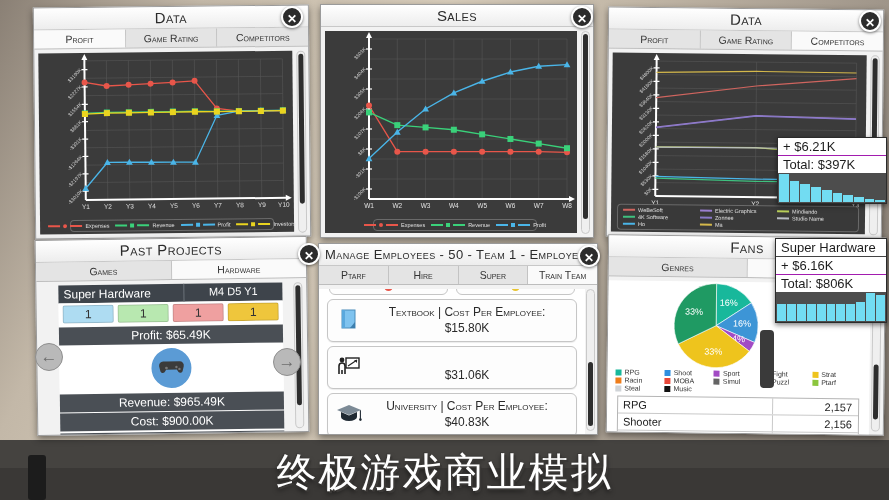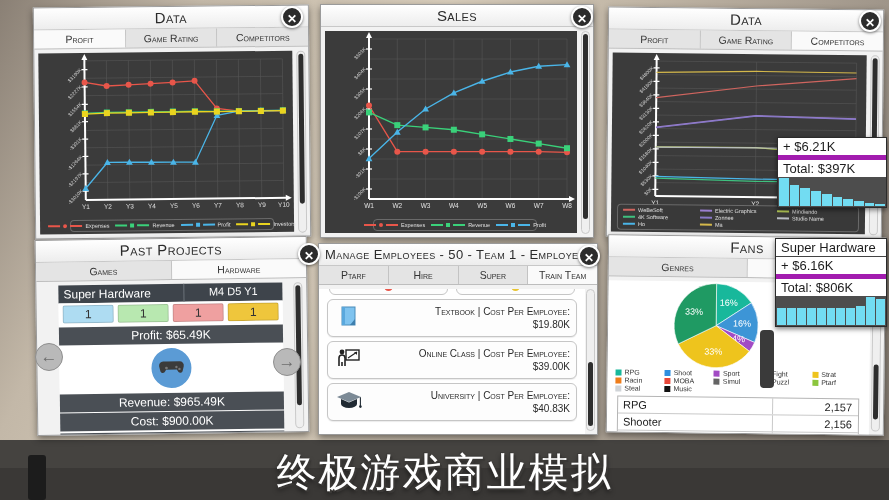--- a/index.html
+++ b/index.html
@@ -63,29 +63,29 @@
   .score{ flex:1; text-align:center; font-size:12px; color:#333;
       border-radius:2px; padding:1px 0; border:1px solid rgba(0,0,0,.15);}
   .arrowbtn{ position:absolute; width:28px; height:28px; border-radius:50%;
       background:#b9b9b9; border:1px solid #8f8f8f; color:#6d6d6d;
       font-size:17px; text-align:center; line-height:26px;}
 
   
   .train-card{ border:1px solid #c6c6c6; border-radius:6px; background:#fdfdfd;
       margin:4px 8px; padding:5px 6px; display:flex; align-items:center;
       min-height:34px; box-shadow:0 1px 1px rgba(0,0,0,.08);}
-  .train-txt{ flex:1; text-align:right; font-variant:small-caps;
-      font-size:10px; color:#2a2a2a; line-height:1.3;}
+  .train-txt{ flex:1; text-align:center; font-variant:small-caps;
+      font-size:12px; color:#2a2a2a; line-height:1.3;}
   .train-ico{ width:30px; text-align:center;}
 
   
   .tipbox{ position:absolute; background:#fff; border:1px solid #2b2b2b;
       box-shadow:0 2px 5px rgba(0,0,0,.5); z-index:40;}
   .tip-t{ padding:1px 5px; font-size:17px; color:#1d1d1d; border-bottom:1px solid #444; white-space:nowrap;}
-  .tip-s{ padding:1px 5px; font-size:13px; color:#1d1d1d; border-bottom:5px solid #a21caf; white-space:nowrap;}
+  .tip-s{ padding:1px 5px; font-size:13px; color:#1d1d1d; border-bottom:1px solid #a21caf; white-space:nowrap;}
   .tip-bars{ background:#4d4d4d; display:flex; align-items:flex-end; gap:1px; padding:1px; height:30px;}
   .tip-bars i{ display:block; background:#72dcf2; flex:1;}
 
   
   .fanlegend{ display:flex; flex-wrap:wrap; padding:0 8px; gap:1px 0; }
   .fanlg{ width:20%; display:flex; align-items:center; gap:3px;
       font-size:7px; color:#333; }
   .fanlg b{ width:6px; height:6px; display:inline-block;}
   .ftable{ margin:4px 10px 0 10px; border:1px solid #b5b5b5; background:#fff;}
   .ftr{ display:flex; border-bottom:1px solid #c9c9c9; font-size:11px;}
@@ -525,36 +525,36 @@
 
     <div class="train-card">
       <div class="train-ico">
         <svg width="16" height="20" viewBox="0 0 16 20">
             <rect x="1" y="1" width="13" height="18" fill="#7fc3ef" stroke="#4a8cba"></rect>
             <rect x="1" y="1" width="3" height="18" fill="#5aa8dd"></rect>
             <path d="M14 19 L9 19 L14 13 Z" fill="#3d7fae"></path>
           </svg>
       </div>
       <div class="train-txt">
-        <span>Textbook | Cost Per Employee:</span><br><span>$19.80K</span>
+        <span>Textbook | Cost Per Employee:</span><br><span>$15.80K</span>
       </div>
     </div>
 
     <div class="train-card">
       <div class="train-ico">
         <svg width="22" height="20" viewBox="0 0 22 20">
             <rect x="8" y="2" width="13" height="10" fill="#fff" stroke="#222" stroke-width="1.4"></rect>
             <path d="M10 10 L19 4" stroke="#222" stroke-width="1.2" fill="none"></path>
             <path d="M19 4 l0 3 l-3 -3 z" fill="#222"></path>
             <circle cx="4" cy="4" r="2.4" fill="#222"></circle>
             <path d="M1 18 L1 10 a3 3 0 0 1 6 0 L7 18 M4 18 l0 -4" stroke="#222" stroke-width="1.6" fill="none"></path>
           </svg>
       </div>
       <div class="train-txt">
-        <span>Online Class | Cost Per Employee:</span><br><span>$39.00K</span>
+        <br><span>$31.06K</span>
       </div>
     </div>
 
     <div class="train-card">
       <div class="train-ico">
         <svg width="26" height="20" viewBox="0 0 26 20">
             <path d="M13 2 L25 7 L13 12 L1 7 Z" fill="#7c8a96"></path>
             <path d="M5 9 L5 14 a8 4 0 0 0 16 0 L21 9 L13 12.6 Z" fill="#202a33"></path>
             <path d="M24.4 7.3 L24.4 16" stroke="#202a33" stroke-width="1.1" fill="none"></path>
             <circle cx="24.4" cy="16.6" r="1.3" fill="#202a33"></circle>

